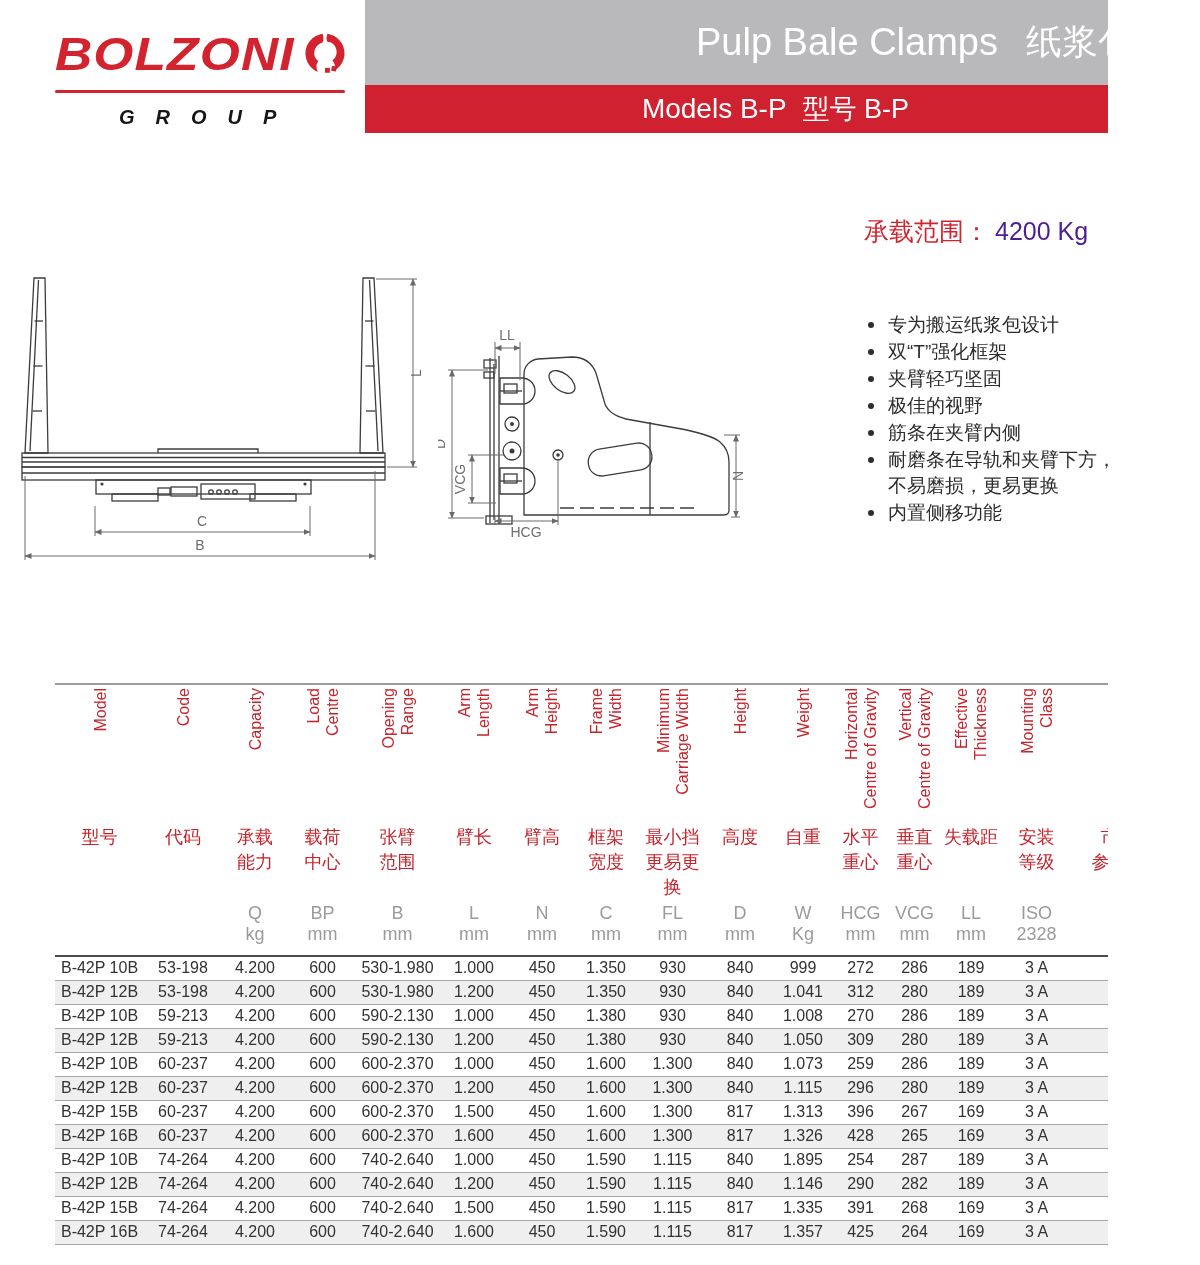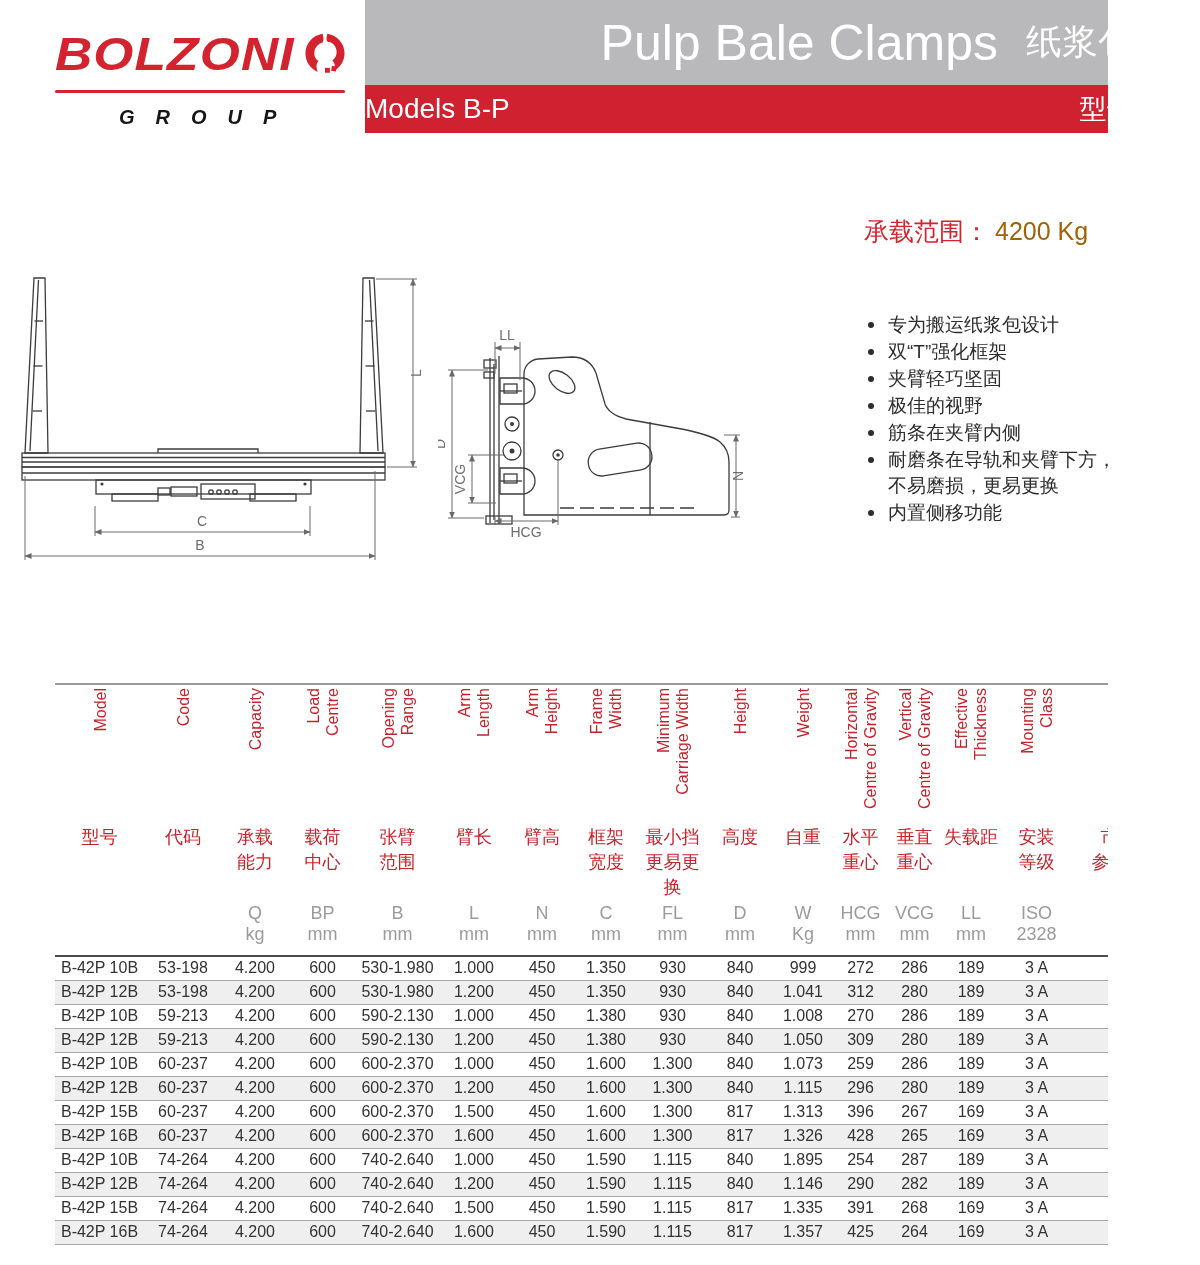--- a/index.html
+++ b/index.html
@@ -17,31 +17,31 @@
     color:var(--brand-red); letter-spacing:1px; transform:scaleX(1.12); transform-origin:left center;}
   .logo-mark{width:44px; height:44px; margin-left:34px; flex:none;}
   .logo-swoosh{margin-top:9px; width:290px; height:3px; background:var(--brand-red); border-radius:2px;}
   .logo-group{margin-top:13px; padding-left:64px; font-size:20px; font-weight:700; font-style:italic;
     letter-spacing:21px; color:#161616;}
 
   
   .banner{position:absolute; left:365px; top:0; width:835px;}
   .banner-gray{height:85px; background:var(--band-gray); display:flex; align-items:center;
     justify-content:flex-end; padding-right:30px; color:#fff;}
-  .banner-gray .en{font-size:50px;}
+  .banner-gray .en{font-size:38px;}
   .banner-gray .zh{font-size:36px; margin-left:28px;}
   .banner-red{height:48px; background:var(--banner-red); display:flex; align-items:center;
-    justify-content:space-between; padding-right:14px; color:#fff;}
+    justify-content:center; padding-right:14px; color:#fff;}
   .banner-red .en{font-size:28px;}
   .banner-red .zh{font-size:27px; margin-left:16px;}
 
   
   .capacity{position:absolute; left:864px; top:215px; font-size:25px; white-space:nowrap;}
   .cap-label{color:var(--brand-red);}
-  .cap-value{color:#a16207; margin-left:6px;margin-top:44px;}
+  .cap-value{color:#4c1d95; margin-left:6px;margin-top:44px;}
   .features{position:absolute; left:866px; top:312px; width:320px; list-style:none;}
   .features li{display:flex; font-size:19px; line-height:26px; color:#2d2d2d; margin-bottom:1px;}
   .features .dot{width:6px; height:6px; background:#2d2d2d; border-radius:50%; margin:10px 14px 0 2px; flex:none;}
   .features .ftext{white-space:pre-line;}
 
   
   .front-view{position:absolute; left:8px; top:266px; width:420px; height:300px;}
   .side-view{position:absolute; left:438px; top:318px; width:335px; height:230px;}
   .part{stroke:#3c3c3c; fill:none; stroke-width:1.3;}
   .partf{stroke:none; fill:#3c3c3c;}

